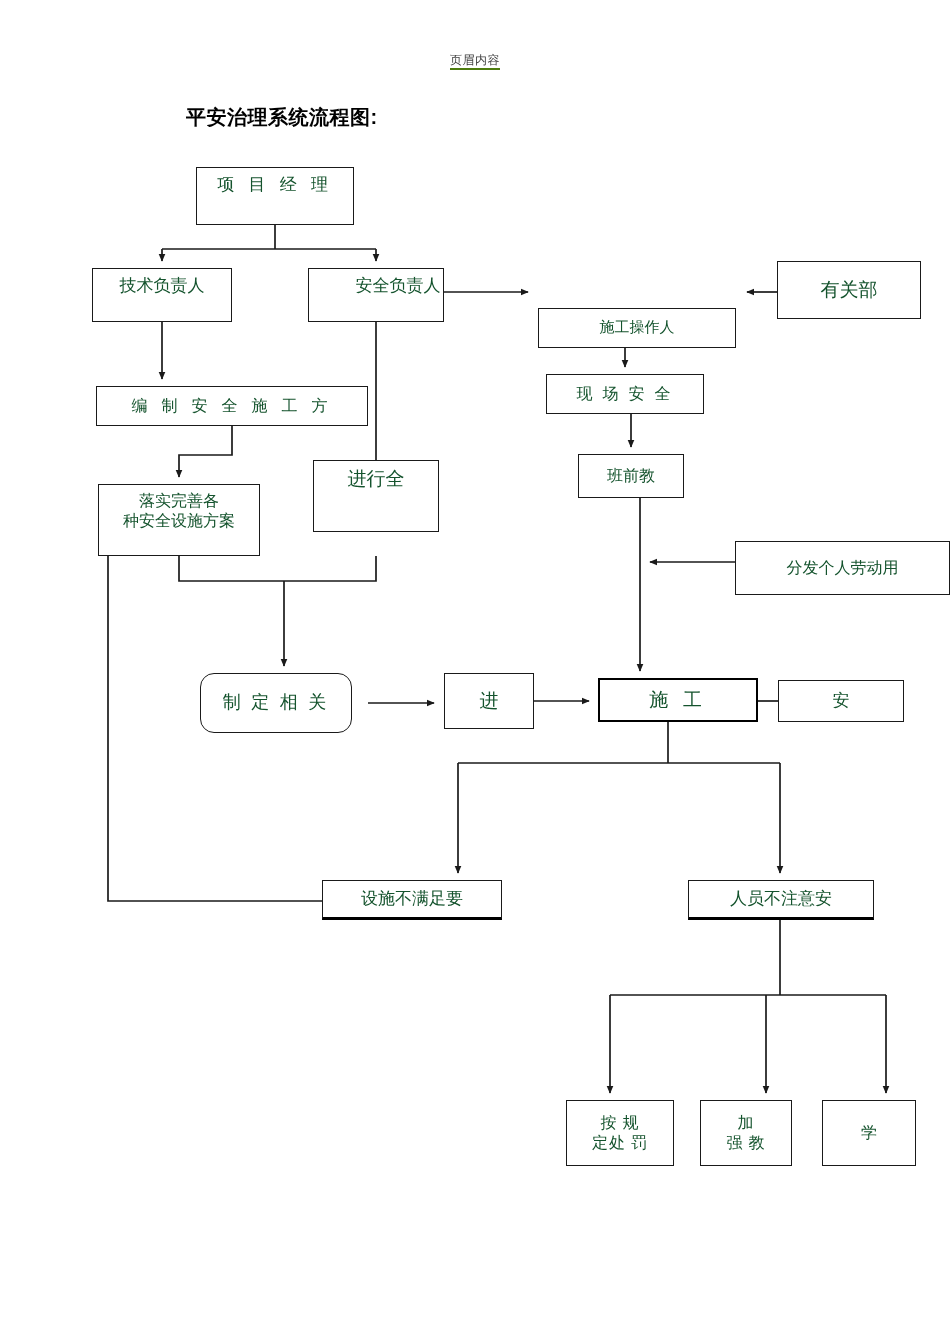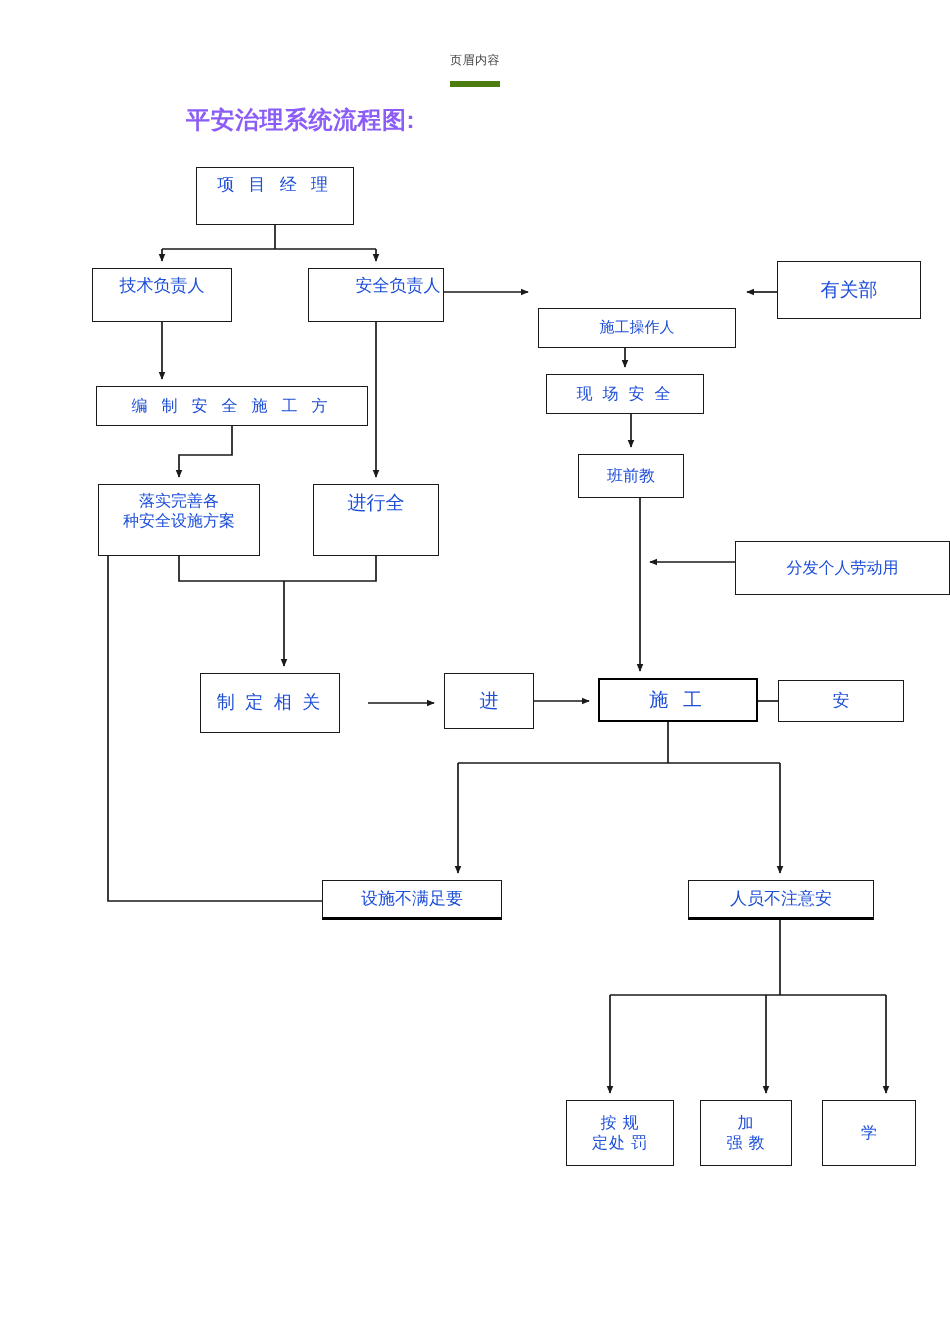--- a/index.html
+++ b/index.html
@@ -28,33 +28,33 @@
     left: 0;
     top: 52px;
     width: 950px;
     text-align: center;
     font-size: 12px;
     font-family: "Liberation Sans", "DejaVu Sans", sans-serif;
     color: #3f3f3f;
     letter-spacing: 0.5px;
   }
   .header-text span {
-    border-bottom: 6px solid #4d7c0f;
-    padding-bottom: 14px;
+    border-bottom: 2px solid #4d7c0f;
+    padding-bottom: 1px;
   }
 
   .page-title {
     position: absolute;
     left: 186px;
     top: 104px;
-    font-size: 24px;
+    font-size: 20px;
     font-weight: bold;
     font-family: "Liberation Sans", "DejaVu Sans", sans-serif;
     letter-spacing: 0.5px;
-    color: #8b5cf6;
+    color: #000000;
     white-space: nowrap;
   }
 
   
   #wires {
     position: absolute;
     left: 0; top: 0;
     width: 950px;
     height: 1344px;
   }
@@ -62,21 +62,21 @@
   .node {
     position: absolute;
     box-sizing: border-box;
     border: 1px solid #1a1a1a;
     background: #ffffff;
     display: flex;
     align-items: center;
     justify-content: center;
     text-align: center;
     line-height: 1.28;
-    color: #1d4ed8;
+    color: #14532d;
     font-family: "Liberation Serif", "DejaVu Serif", serif;
     white-space: pre-line;
   }
 
   
   .align-top { align-items: flex-start; padding-top: 6px; }
   .thick-box { border: 2px solid #000000; }
   .thick-bottom { border-bottom: 3px solid #000000; }
   .fs-15 { font-size: 15px; margin-top: 36px; }
   .fs-16 { font-size: 16px; }
@@ -167,25 +167,25 @@
 
   <div class="node fs-16 sp-3" style="left:546px; top:374px; width:158px; height:40px;">现 场 安 全</div>
 
   <div class="node fs-16 sp-5" style="left:96px; top:386px; width:272px; height:40px;">编 制 安 全 施 工 方</div>
 
   <div class="node fs-16" style="left:578px; top:454px; width:106px; height:44px;">班前教</div>
 
   <div class="node align-top fs-16" style="left:98px; top:484px; width:162px; height:72px;">落实完善各
 种安全设施方案</div>
 
-  <div class="node align-top fs-19" style="left:313px; top:484px; width:126px; height:72px;">进行全</div>
+  <div class="node align-top fs-19" style="left:313px; top:460px; width:126px; height:72px;">进行全</div>
 
   <div class="node fs-16" style="left:735px; top:541px; width:215px; height:54px;">分发个人劳动用</div>
 
-  <div class="node fs-18 sp-3" style="left:200px; top:673px; width:140px; height:60px;">制 定 相 关</div>
+  <div class="node fs-18 sp-3" style="left:200px; top:673px; width:152px; height:60px;border-radius:14px;">制 定 相 关</div>
 
   <div class="node fs-19" style="left:444px; top:673px; width:90px; height:56px;">进</div>
 
   <div class="node thick-box fs-19 sp-5" style="left:598px; top:678px; width:160px; height:44px;">施 工</div>
 
   <div class="node fs-17" style="left:778px; top:680px; width:126px; height:42px;">安</div>
 
   <div class="node thick-bottom fs-17" style="left:322px; top:880px; width:180px; height:40px;">设施不满足要</div>
 
   <div class="node thick-bottom fs-17" style="left:688px; top:880px; width:186px; height:40px;">人员不注意安</div>

